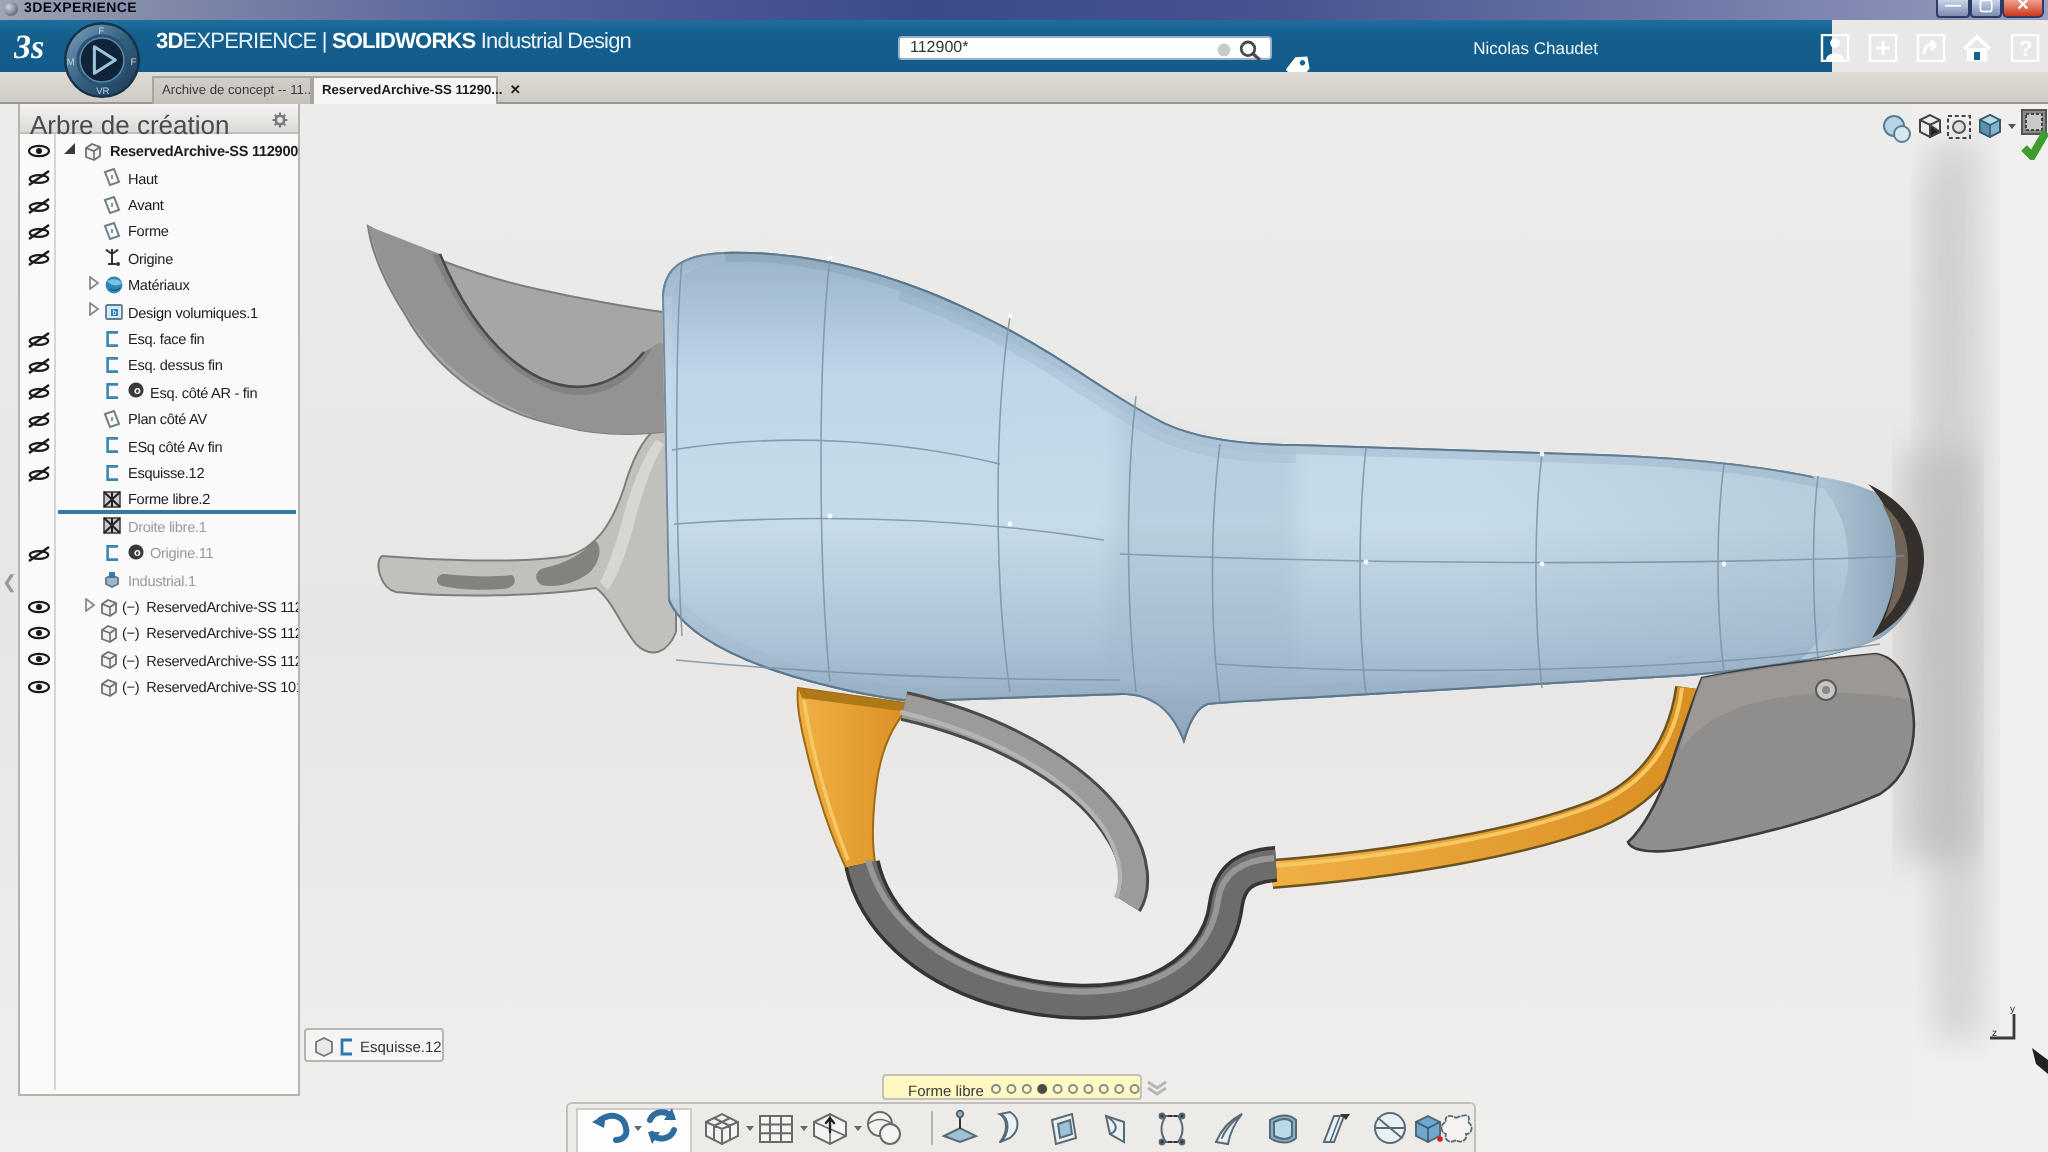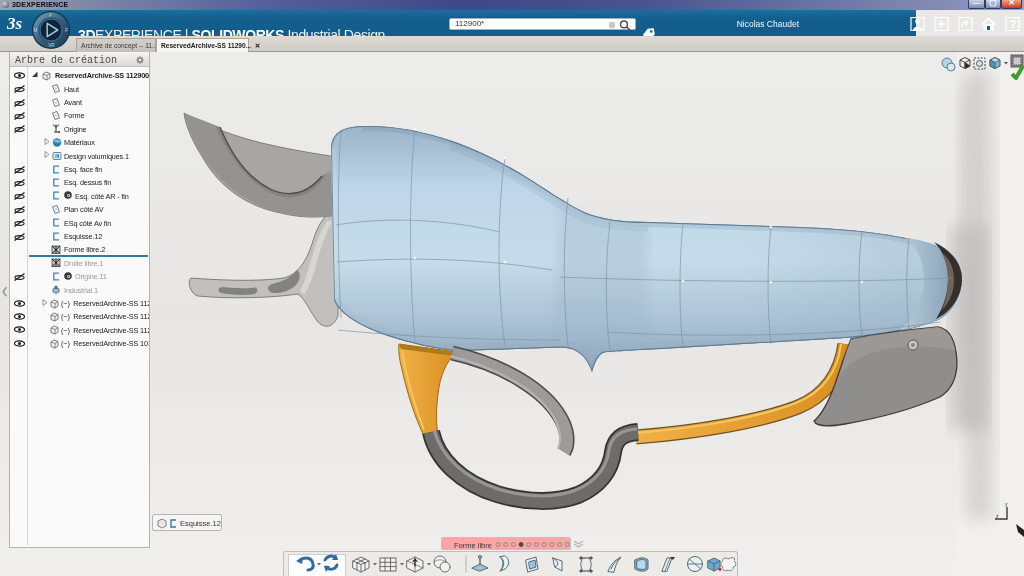--- a/index.html
+++ b/index.html
@@ -13,50 +13,50 @@
 #titlebar .ttxt { position:absolute; left:12px; top:0.5px; font-size:7px; color:#0a0a14; font-weight:bold; letter-spacing:0.2px; }
 #titlebar .tico { position:absolute; left:2px; top:1px; width:7px; height:7px; border-radius:50%; background:radial-gradient(circle at 35% 35%, #cfd4e0, #3a4560); }
 .winbtn { position:absolute; top:0px; height:9px; border:1px solid #2f3a66; border-top:none; }
 #btnmin { left:968px; width:17px; background:linear-gradient(#c9d4e8,#7c8cb0); border-radius:0 0 2px 2px; }
 #btnmax { left:985px; width:16px; background:linear-gradient(#c9d4e8,#7c8cb0); border-radius:0 0 2px 2px; }
 #btncls { left:1001px; width:21px; background:linear-gradient(#f0a08c,#cc3a1c); border-radius:0 0 3px 3px; }
 .winbtn span { position:absolute; left:0; right:0; top:-2px; text-align:center; font-size:8px; color:#fff; font-weight:bold; }
 
 
 #header { left:0; top:10px; width:916px; height:26px; background:linear-gradient(#1e6ea0 0%, #145f8e 30%, #115c8b 100%); }
-#brand { position:absolute; left:78px; top:17px; font-size:14px; letter-spacing:-0.4px; color:#e8f2f8; }
+#brand { position:absolute; left:78px; top:5px; font-size:11px; letter-spacing:-0.4px; color:#e8f2f8; }
 #brand b { font-weight:bold; color:#ffffff; }
 #logo3s { position:absolute; left:7px; top:3px; }
 #search { position:absolute; left:449px; top:8px; width:187px; height:12px; background:#ffffff; border-radius:2px; border:1px solid #9ab2c4;padding-left:12px; }
 #search .q { position:absolute; left:5px; top:0px; font-size:8px; color:#333; }
 #uname { position:absolute; right:117px; top:9px; font-size:8.5px; color:#f0f6fa;text-align:center; }
 
 
 #tabbar { left:0; top:36px; width:1024px; height:16px; background:linear-gradient(#dedbd5,#cfccc5); border-bottom:1px solid #9b9893; }
 .tab { position:absolute; top:38px; height:14px; font-size:6.6px; line-height:14px; padding:0 4px; white-space:nowrap; }
 #tab1 { left:76px; width:80px; background:linear-gradient(#d2cfc9,#c4c1bb); border:1px solid #a9a6a0; border-bottom:none; color:#3a3a3a; }
 #tab2 { left:156px; width:93px; background:#f7f6f5; border:1px solid #a9a6a0; border-bottom:none; color:#1a1a1a; font-weight:bold; }
 
 
 #panel { left:9px; top:52px; width:141px; height:496px; background:#fbfafa; border:1px solid #b6b3ae; border-top:none; }
 #panelhdr { position:absolute; left:0; top:0; width:139px; height:15px; background:linear-gradient(#f5f4f3,#dcdad6); border-bottom:1px solid #c2bfba; }
-#panelhdr span { position:absolute; left:5px; top:3px; font-size:10px; color:#4a4a4a;font-family:Liberation Mono, monospace; }
+#panelhdr span { position:absolute; left:5px; top:3px; font-size:13px; color:#4a4a4a; }
 #eyecol { position:absolute; left:17px; top:15px; width:1px; height:478px; background:#d8d6d2; }
 .trow { position:absolute; left:0; height:13px; width:139px; font-size:7.3px; letter-spacing:-0.15px; color:#1c1c1c; white-space:nowrap; overflow:hidden; }
 .trow .lbl { position:absolute; top:2.5px; }
 .grey { color:#9a9a9a; }
 .tbold { font-weight:bold; }
 
 
 #btoolbar { left:283px; top:551px; width:455px; height:25px; background:#edebe8; border:1px solid #c2bfb9; border-bottom:none; border-radius:3px 3px 0 0; }
 #bgroup1 { position:absolute; left:4px; top:2px; width:58px; height:23px; background:#fdfdfd; border:1px solid #d0cdc8; border-bottom:none; }
 
 
 #chip-esq { left:152px; top:514px; width:70px; height:17px; background:#f6f5f3; border:1px solid #b8b5b0; border-radius:2px; font-size:7.5px; color:#333; }
-#bar-forme { left:441px; top:537px; width:130px; height:13px; background:#fca5a5; border:1px solid #c4c1bb; border-radius:2px; }
+#bar-forme { left:441px; top:537px; width:130px; height:13px; background:#fef9c3; border:1px solid #c4c1bb; border-radius:2px; }
 #bar-forme .ft { position:absolute; left:12px; top:2.5px; font-size:7.5px; color:#3a3a3a; }
 
 </style>
 </head>
 <body>
 <div id="app">
 
   <svg class="abs" style="left:0;top:52px;" width="1024" height="524" viewBox="0 52 1024 524">
     <defs>
       <linearGradient id="vbg" x1="0" y1="0" x2="0" y2="1">

